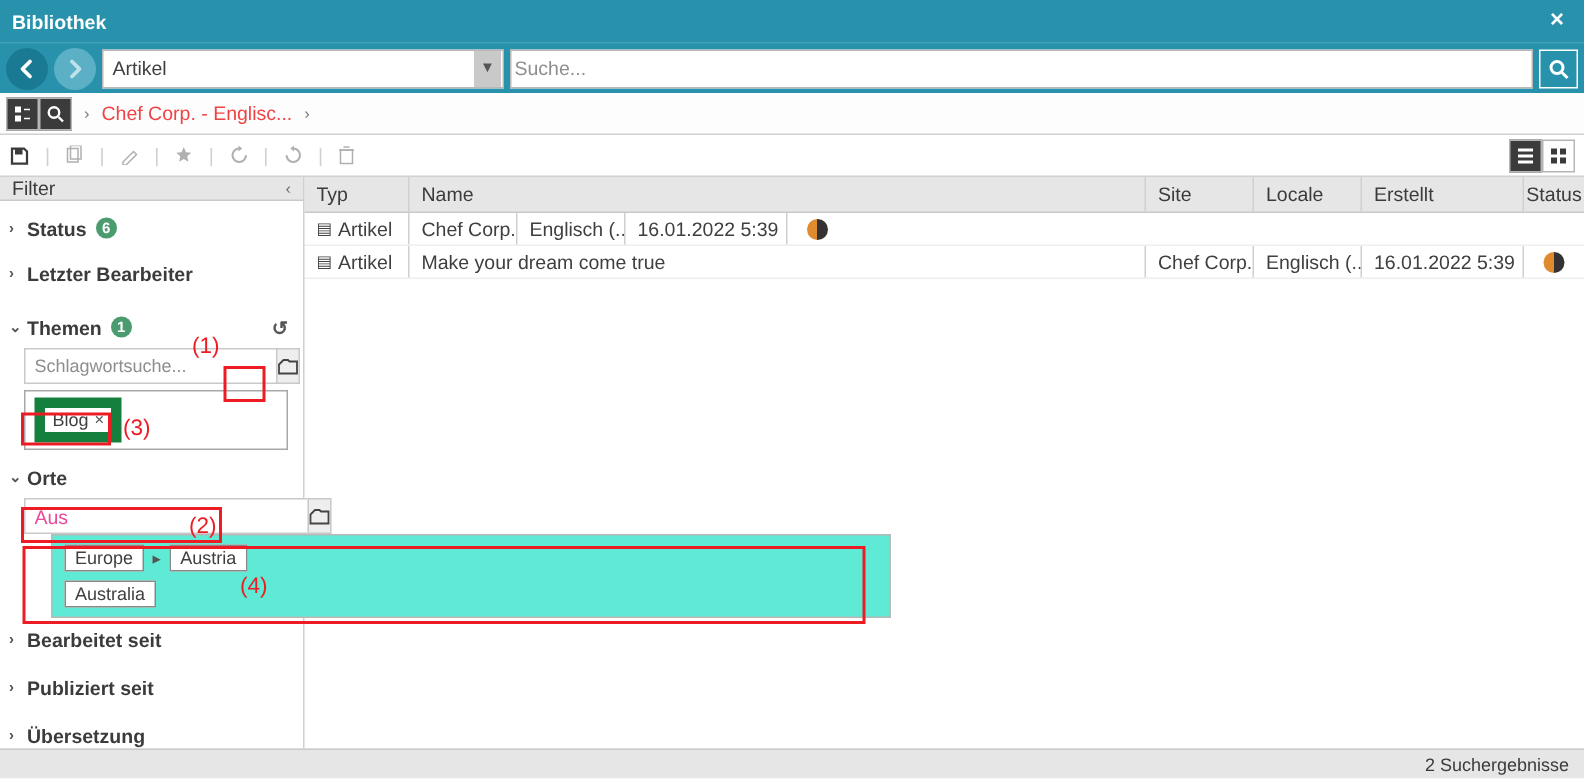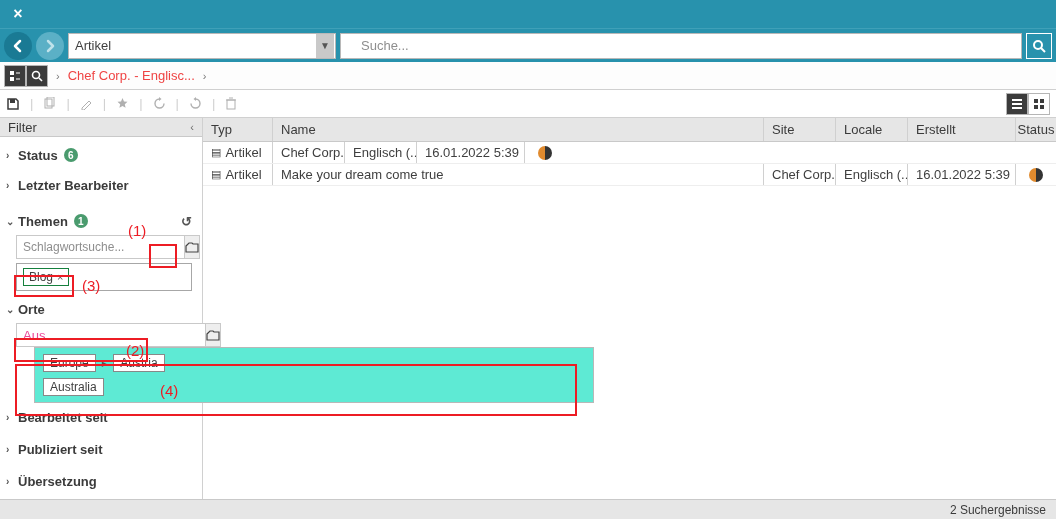--- a/index.html
+++ b/index.html
@@ -5,21 +5,21 @@
   * { box-sizing: border-box; margin: 0; padding: 0; font-family: Arial, Helvetica, sans-serif; }
   body { width: 1056px; height: 519px; background: #fff; font-size: 13px; color: #3f3f3f; position: relative; overflow: hidden; }
   .titlebar { background: #2892ad; height: 28px; display: flex; align-items: center; padding: 0 8px; color: #fff; font-weight: bold; }
   .titlebar .title { flex: 1; }
   .titlebar .close { cursor: pointer; width: 20px; text-align: center; font-size: 16px; }
   .navbar { background: #2892ad; height: 34px; display: flex; align-items: center; padding: 2px 4px; gap: 4px; border-top: 1px solid #3fa0b8; }
   .nav-circle { width: 28px; height: 28px; border-radius: 50%; background: #1a7a94; display: flex; align-items: center; justify-content: center; color: #fff; font-size: 16px; }
   .nav-circle.disabled { background: #5bb0c6; color: #bfe2ea; }
   .type-select { background: #fff; border: 1px solid #b8b8b8; height: 26px; width: 268px; display: flex; align-items: center; padding: 0 6px; }
   .type-select .arrow { width: 18px; background: #c9c9c9; height: 24px; display:flex; align-items:center; justify-content:center; margin: 0 -5px 0 4px; font-size:10px; color:#555;}
-  .search-box { flex: 1; background: #fff; height: 26px; border: 1px solid #b8b8b8; display: flex; align-items: center; padding: 0 20px; color: #8e8e8e; }
+  .search-box { flex: 1; background: #fff; height: 26px; border: 1px solid #b8b8b8; display: flex; align-items: center; padding: 0 2px; color: #8e8e8e; }
   .search-btn { width: 26px; height: 26px; background: #2892ad; border:1px solid #fff; display: flex; align-items: center; justify-content: center; color: #fff; }
   .breadcrumb-row { height: 28px; background: #fdfdfd; border-bottom: 1px solid #d0d0d0; display: flex; align-items: center; padding: 0 4px; gap: 8px; color: #3b3b3b; }
   .bc-toggle { display:flex; gap:0; }
   .bc-toggle .btn { width: 22px; height: 22px; border: 1px solid #b5b5b5; background: #3b3b3b; color:#fff; display:flex; align-items:center; justify-content:center; font-size:11px;}
   .bc-sep { color:#777; font-size:11px; }
   .bc-segment { color:#ef4444; }
   .toolbar { height: 28px; border-bottom: 1px solid #d0d0d0; display:flex; align-items:center; padding:0 6px; gap:10px; color:#b0b0b0; }
   .toolbar .active { color:#3b3b3b; }
   .toolbar .sep { color:#d0d0d0; }
   .view-toggle { margin-left:auto; display:flex; }
@@ -33,21 +33,21 @@
   .f-section { padding: 4px 10px 4px 18px; display:flex; align-items:center; gap:6px; color:#3b3b3b; font-weight:bold; min-height:24px; }
   .f-section .caret { position:absolute; left:6px; font-size:10px; color:#555; }
   .f-section { position:relative; }
   .badge { background:#4a9b6e; color:#fff; border-radius:8px; min-width:14px; height:14px; font-size:10px; display:inline-flex; align-items:center; justify-content:center; padding:0 4px; font-weight:bold;}
   .reset-icon { margin-left:auto; font-size:13px; color:#555;}
   .tagsearch-row { display:flex; align-items:center; margin:2px 10px 4px 16px; }
   .tagsearch-input { flex:1; border:1px solid #c9c9c9; border-right:none; height:24px; padding:0 6px; font-size:12px; color:#555; background:#fff; outline:none;}
   .tagsearch-input::placeholder { color:#8e8e8e;}
   .tagsearch-btn { width:26px; height:24px; border:1px solid #c9c9c9; background:#eee; display:flex; align-items:center; justify-content:center; font-size:12px; color:#444;}
   .tag-chip-row { margin: 4px 10px 6px 16px; border:1px solid #a7a7a7; padding:4px 6px; min-height:24px; display:flex; align-items:center;}
-  .tag-chip { border:1px solid #15803d; background:#fff; padding:1px 5px; font-size:12px; display:inline-flex; align-items:center; gap:4px;}
+  .tag-chip { border:7px solid #15803d; background:#fff; padding:1px 5px; font-size:12px; display:inline-flex; align-items:center; gap:4px;}
   .tag-chip .x { color:#555; font-size:11px;}
   .places-input-wrap { position:relative; margin:2px 10px 4px 16px; display:flex; align-items:center;}
   .places-input { flex:1; border:1px solid #c9c9c9; border-right:none; height:24px; padding:0 6px; font-size:13px; color:#ec4899; outline:none;}
   .dropdown { position:absolute; left:18px; top: 100%; width: 560px; background:#5eead4; border:1px solid #b8b8b8; padding:6px 8px; display:flex; flex-direction:column; gap:6px; z-index:50;}
   .dd-chip-row { display:flex; align-items:center; gap:6px;}
   .dd-chip { border:1px solid #888; padding:1px 6px; font-size:12px; background:#fff;}
   .dd-arrow { font-size:11px; color:#555;}
   .content { flex:1; display:flex; flex-direction:column; }
   .table-head { display:flex; background:#e6e6e6; border-bottom:1px solid #c9c9c9; height:24px; align-items:center; color:#3b3b3b; }
   .th, .td { padding:0 8px; border-right:1px solid #d0d0d0; height:100%; display:flex; align-items:center; overflow:hidden; white-space:nowrap; text-overflow:ellipsis;}
@@ -61,20 +61,21 @@
   .statusbar .count { margin-left:auto; font-size:12px;}
   
   .anno { position:absolute; border:2px solid #ed1c24; z-index:100; pointer-events:none;}
   .anno-label { position:absolute; color:#ed1c24; font-size:15px; z-index:101; pointer-events:none; font-family: Arial;}
   svg { display:block; }
 </style>
 </head>
 <body>
 
 <div class="titlebar">
+  <span class="title">Bibliothek</span>
   <span class="close">×</span>
 </div>
 
 <div class="navbar">
   <div class="nav-circle">
     <svg width="14" height="14" viewBox="0 0 14 14">
         <path d="M9 2 L4 7 L9 12" stroke="#fff" stroke-width="2.5" fill="none" stroke-linecap="round" stroke-linejoin="round"></path>
       </svg>
   </div>
   <div class="nav-circle disabled">

